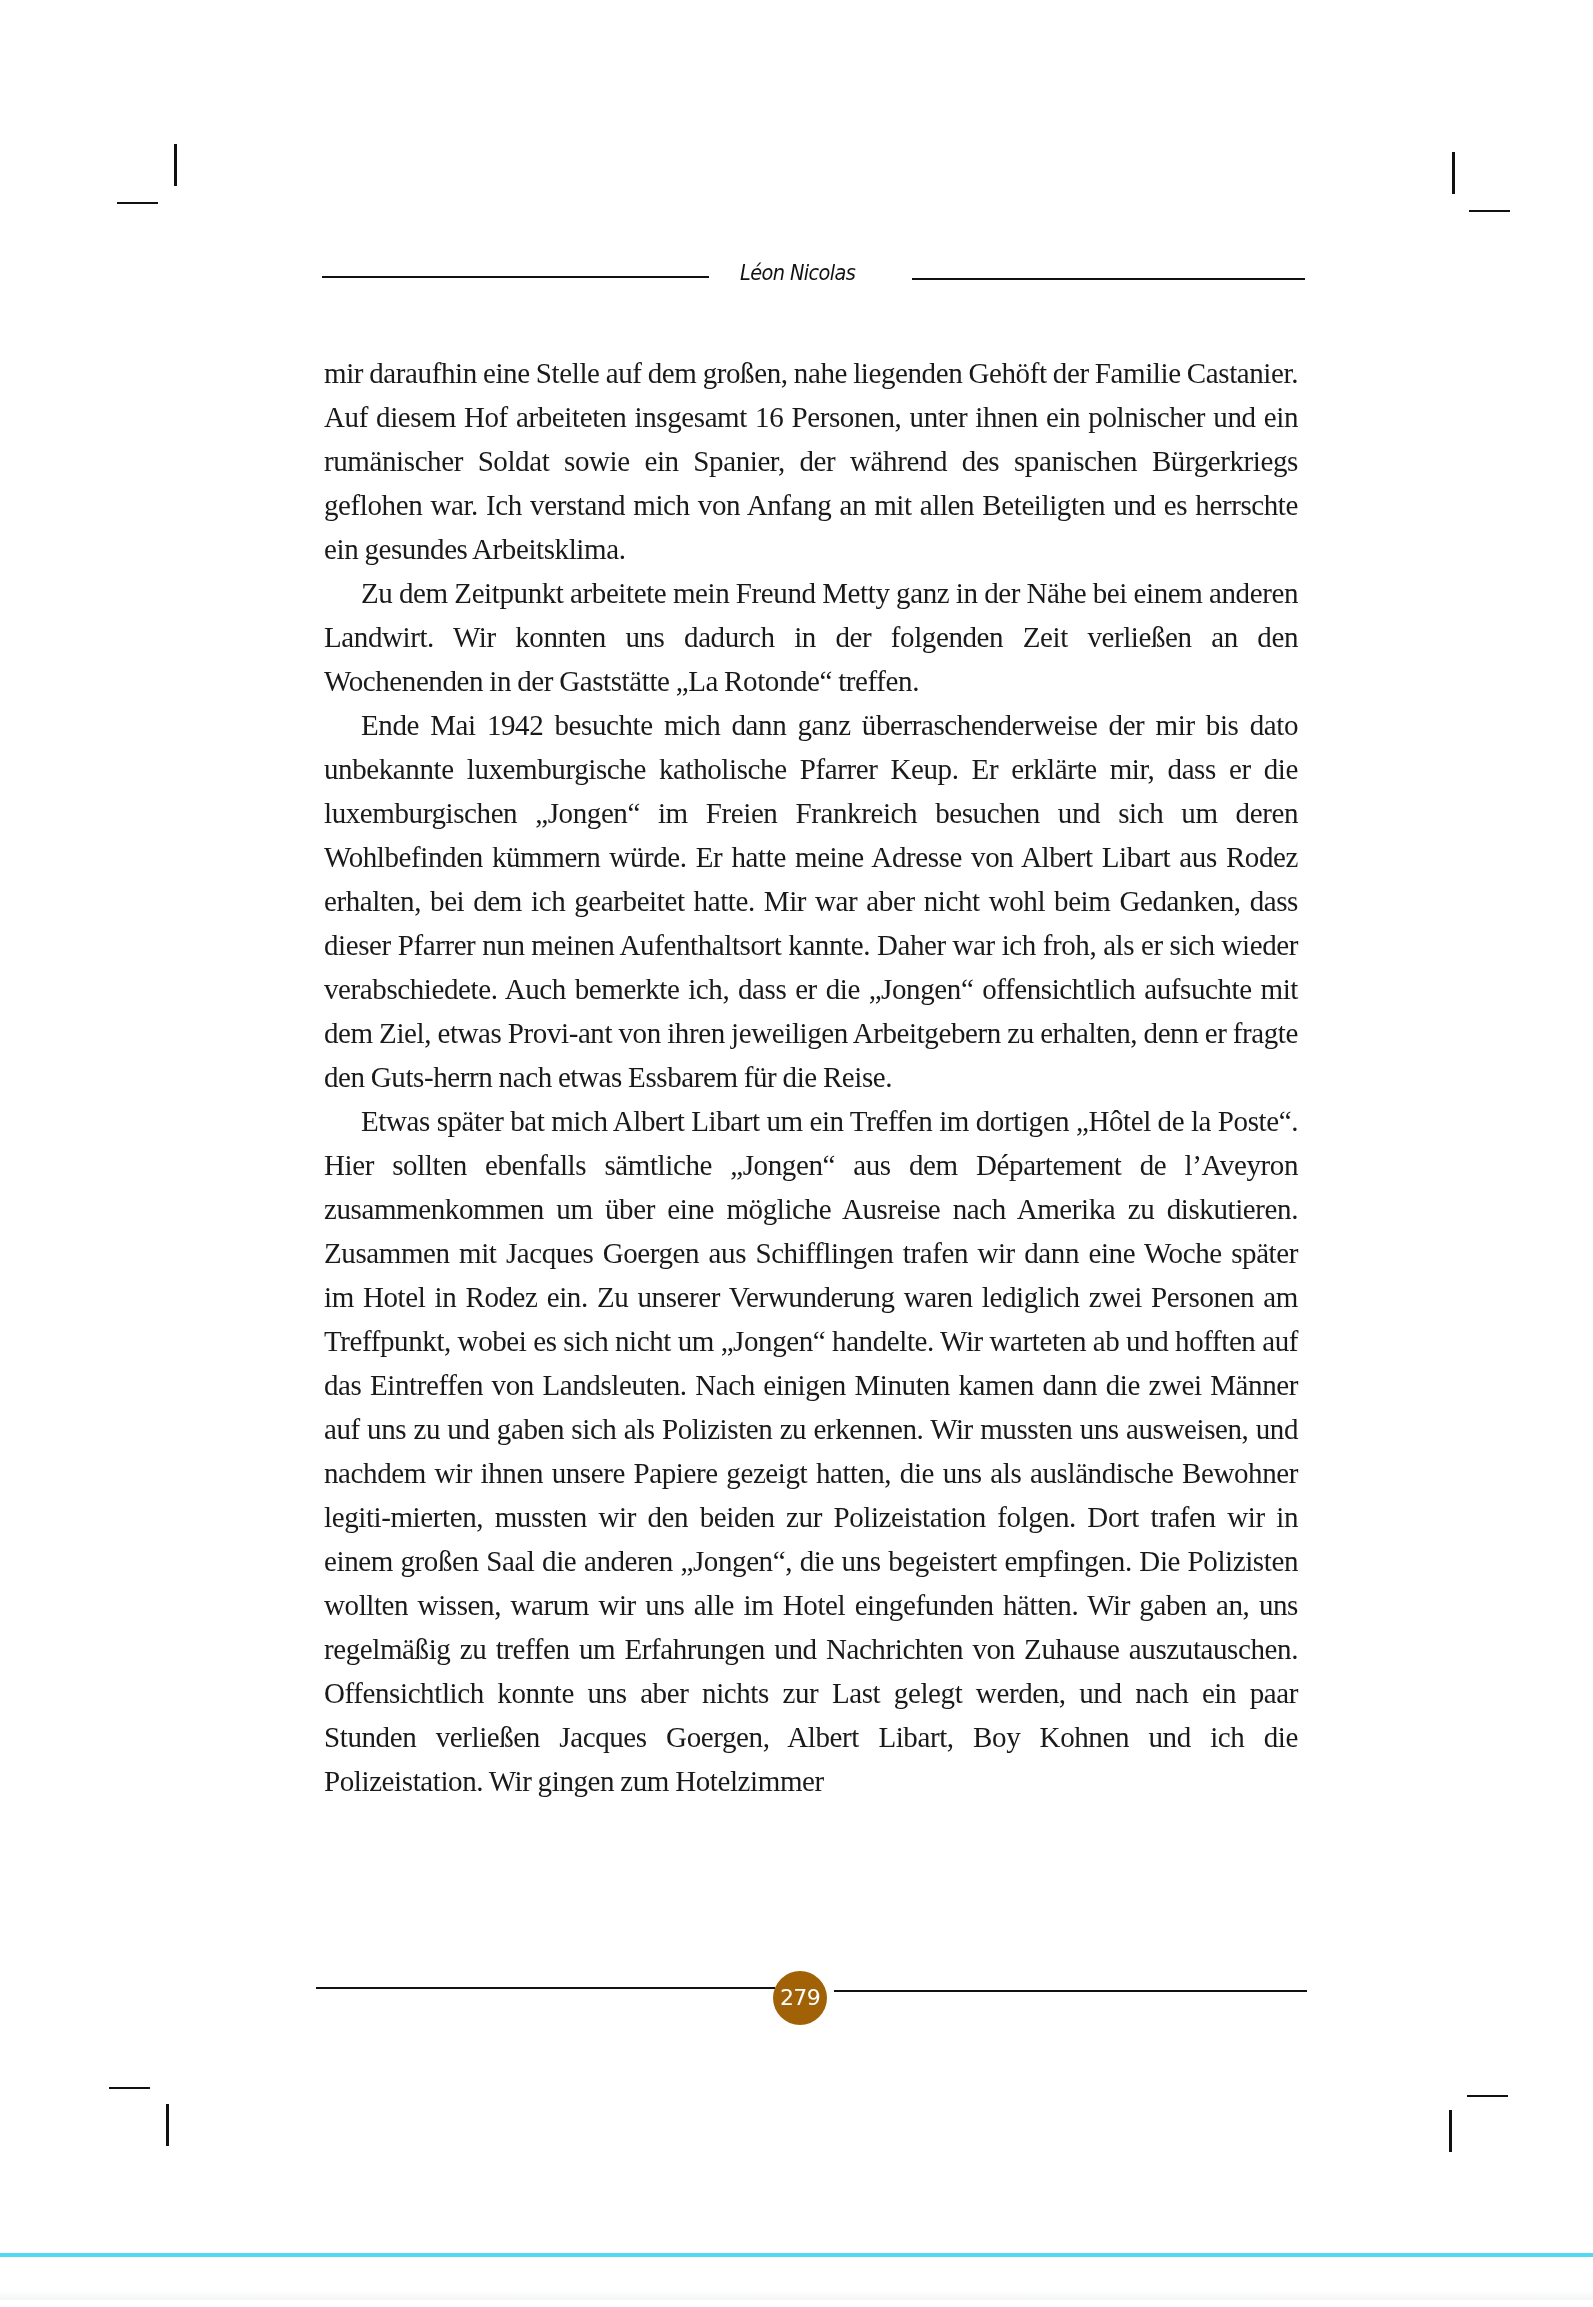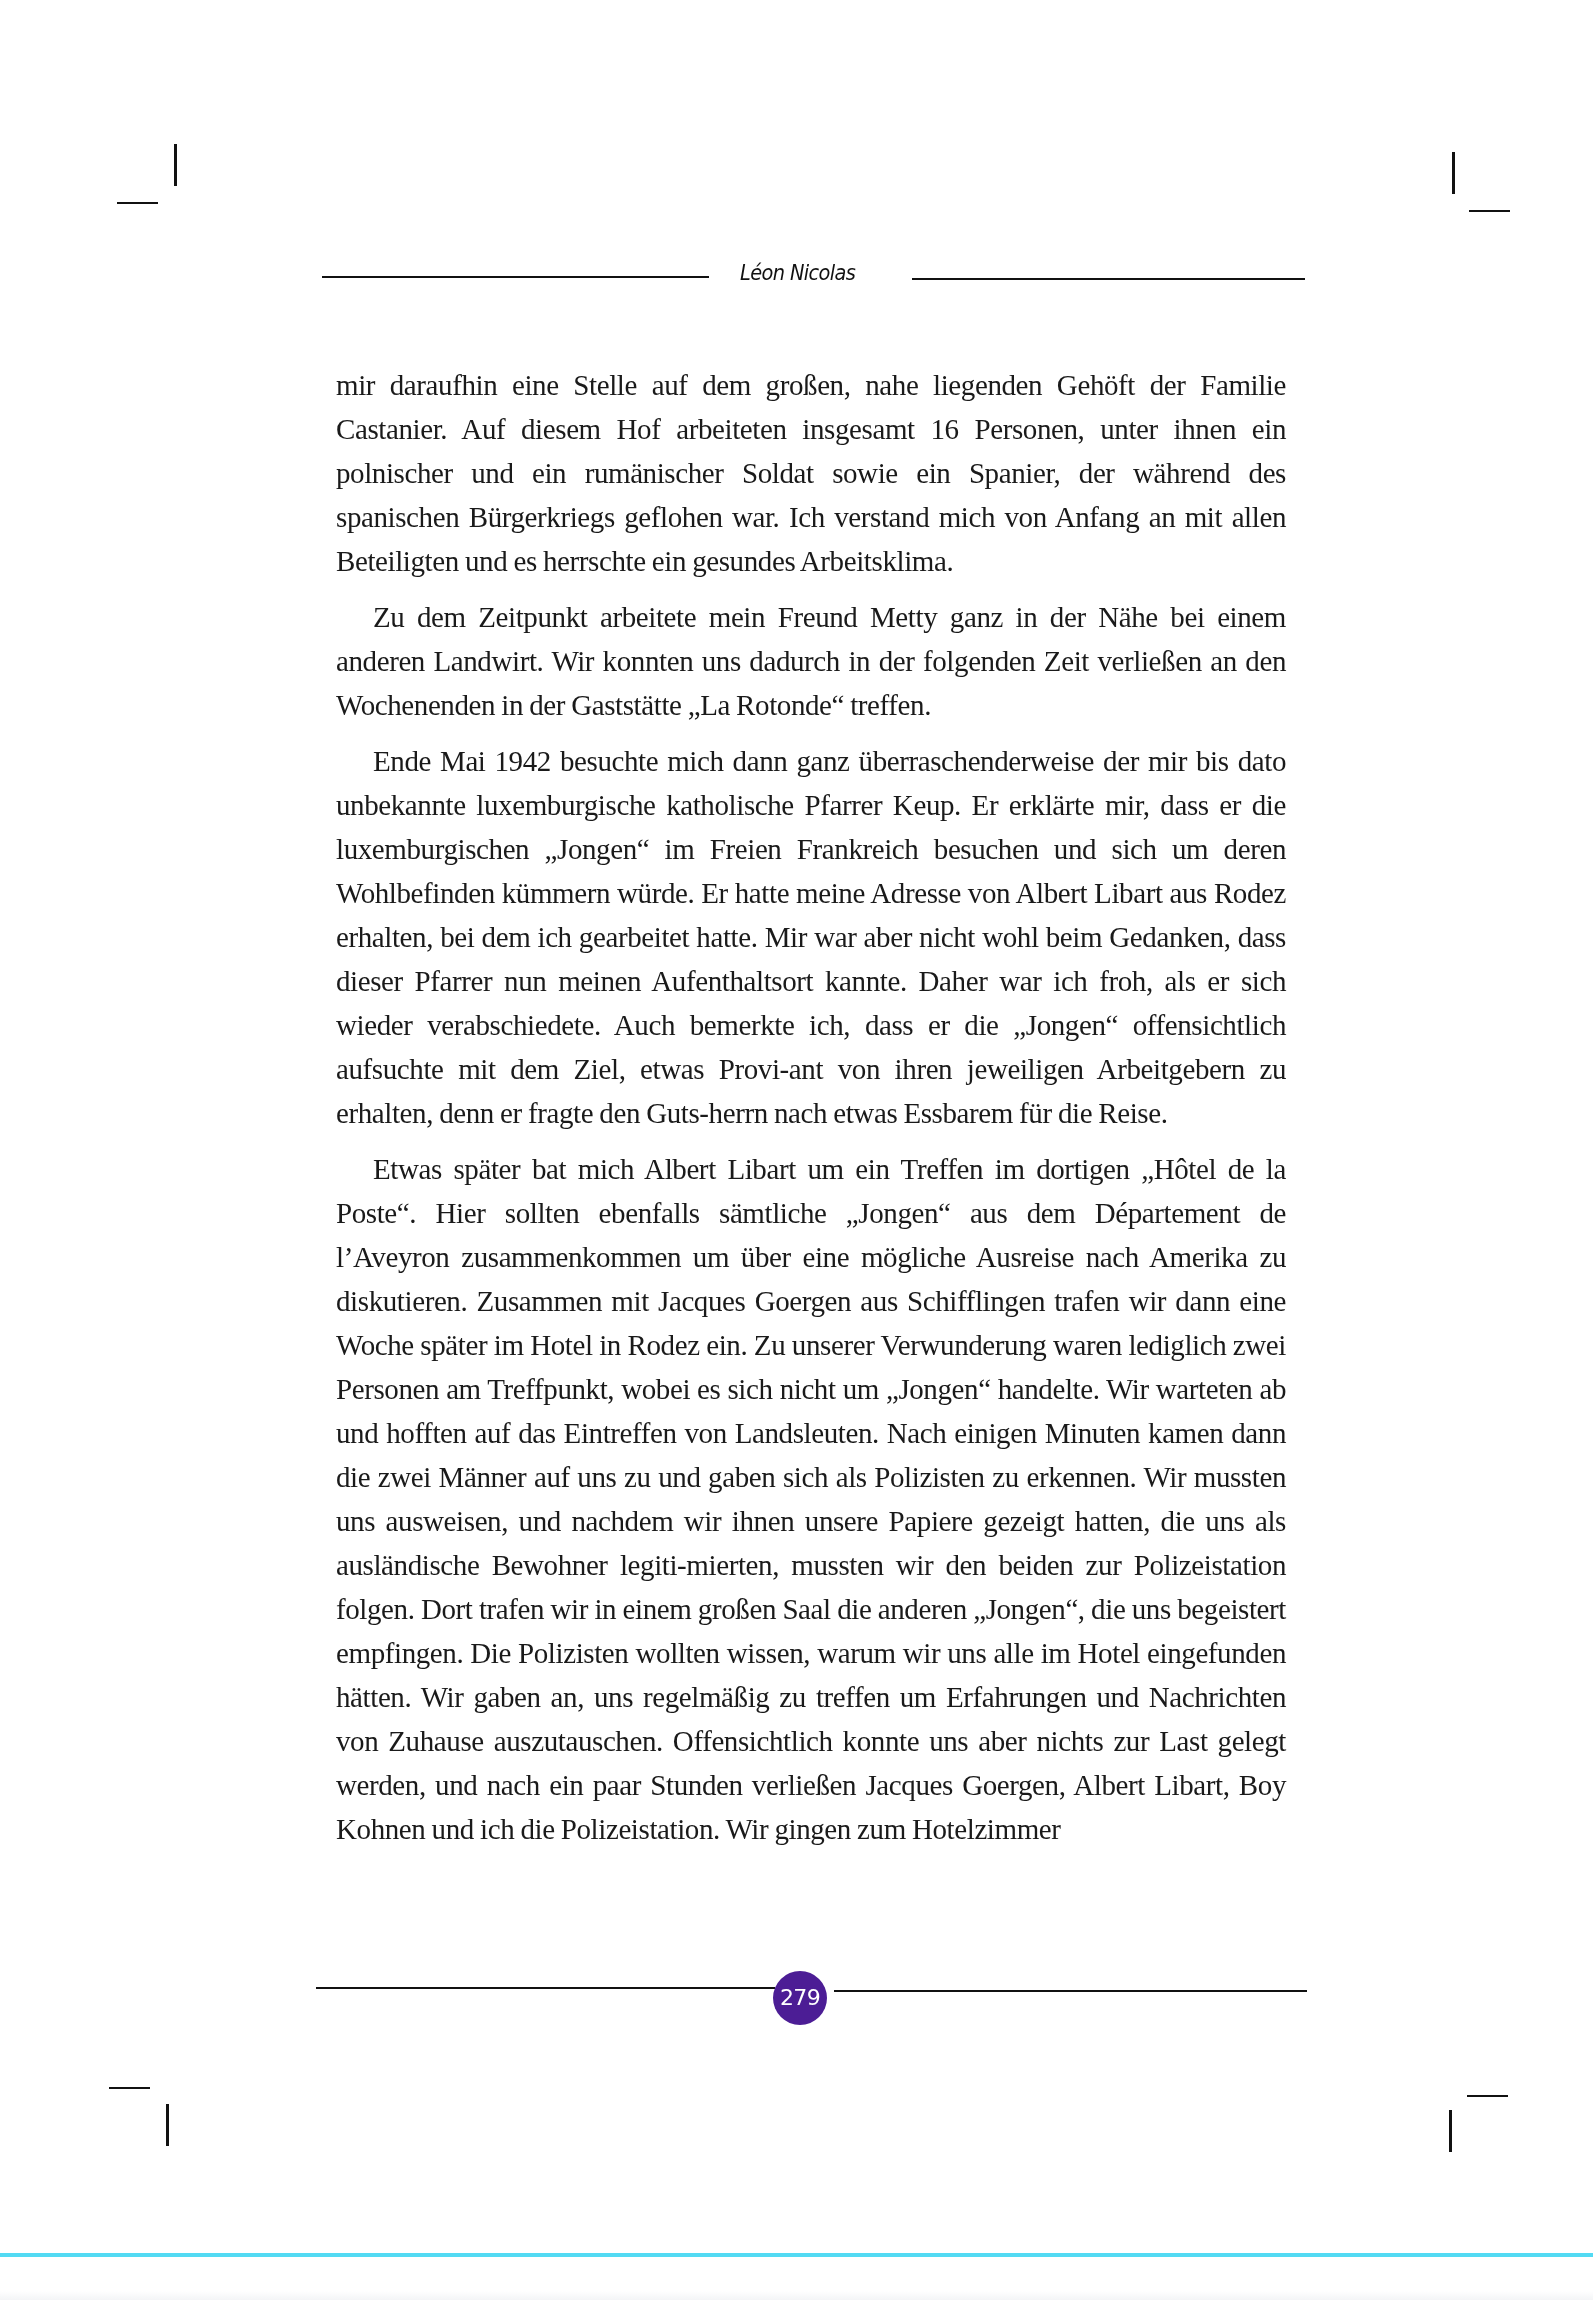--- a/index.html
+++ b/index.html
@@ -50,21 +50,21 @@
     white-space: nowrap;
   }
 
   .text-block {
     position: absolute;
     left: 324px;
     top: 351px;
     width: 974px;
   }
   .para {
-    margin: 12px;
+    margin: 0;
     font-size: 29px;
     line-height: 44px;
     text-align: justify;
     letter-spacing: -0.4px;
     word-spacing: -0.7px;
     hyphens: manual;
   }
   .para.indent { text-indent: 37px; }
 
   .folio {
@@ -81,21 +81,21 @@
   }
   .folio .rule.left { left: 0; top: 24px; width: 459px; }
   .folio .rule.right { left: 518px; top: 27px; width: 473px; }
   .folio .badge {
     position: absolute;
     left: 457px;
     top: 7.9px;
     width: 54px;
     height: 54px;
     border-radius: 50%;
-    background: #4c1d95;
+    background: #a16207;
     color: #ffffff;
     display: flex;
     align-items: center;
     justify-content: center;
     font-family: "DejaVu Sans", sans-serif;
     font-size: 22px;
     letter-spacing: -0.7px;
   }
 
   .scan-edge {

